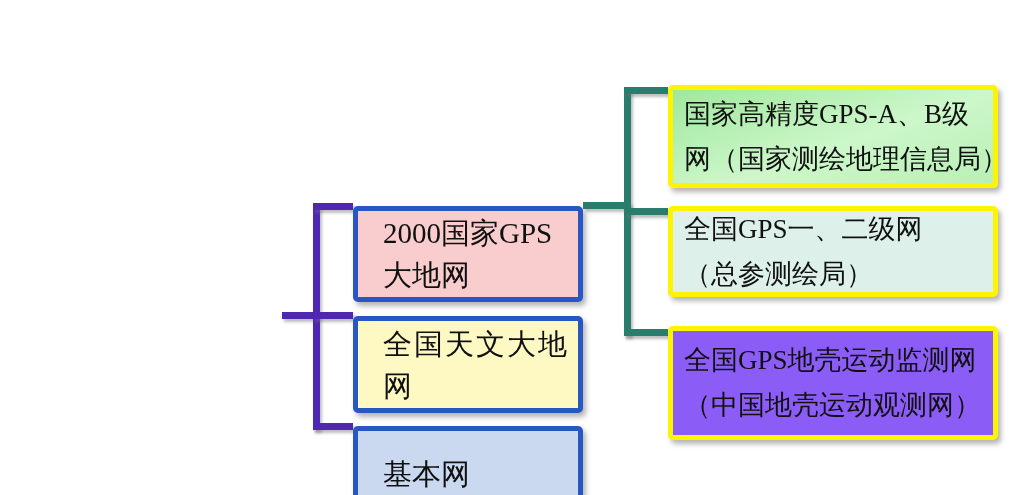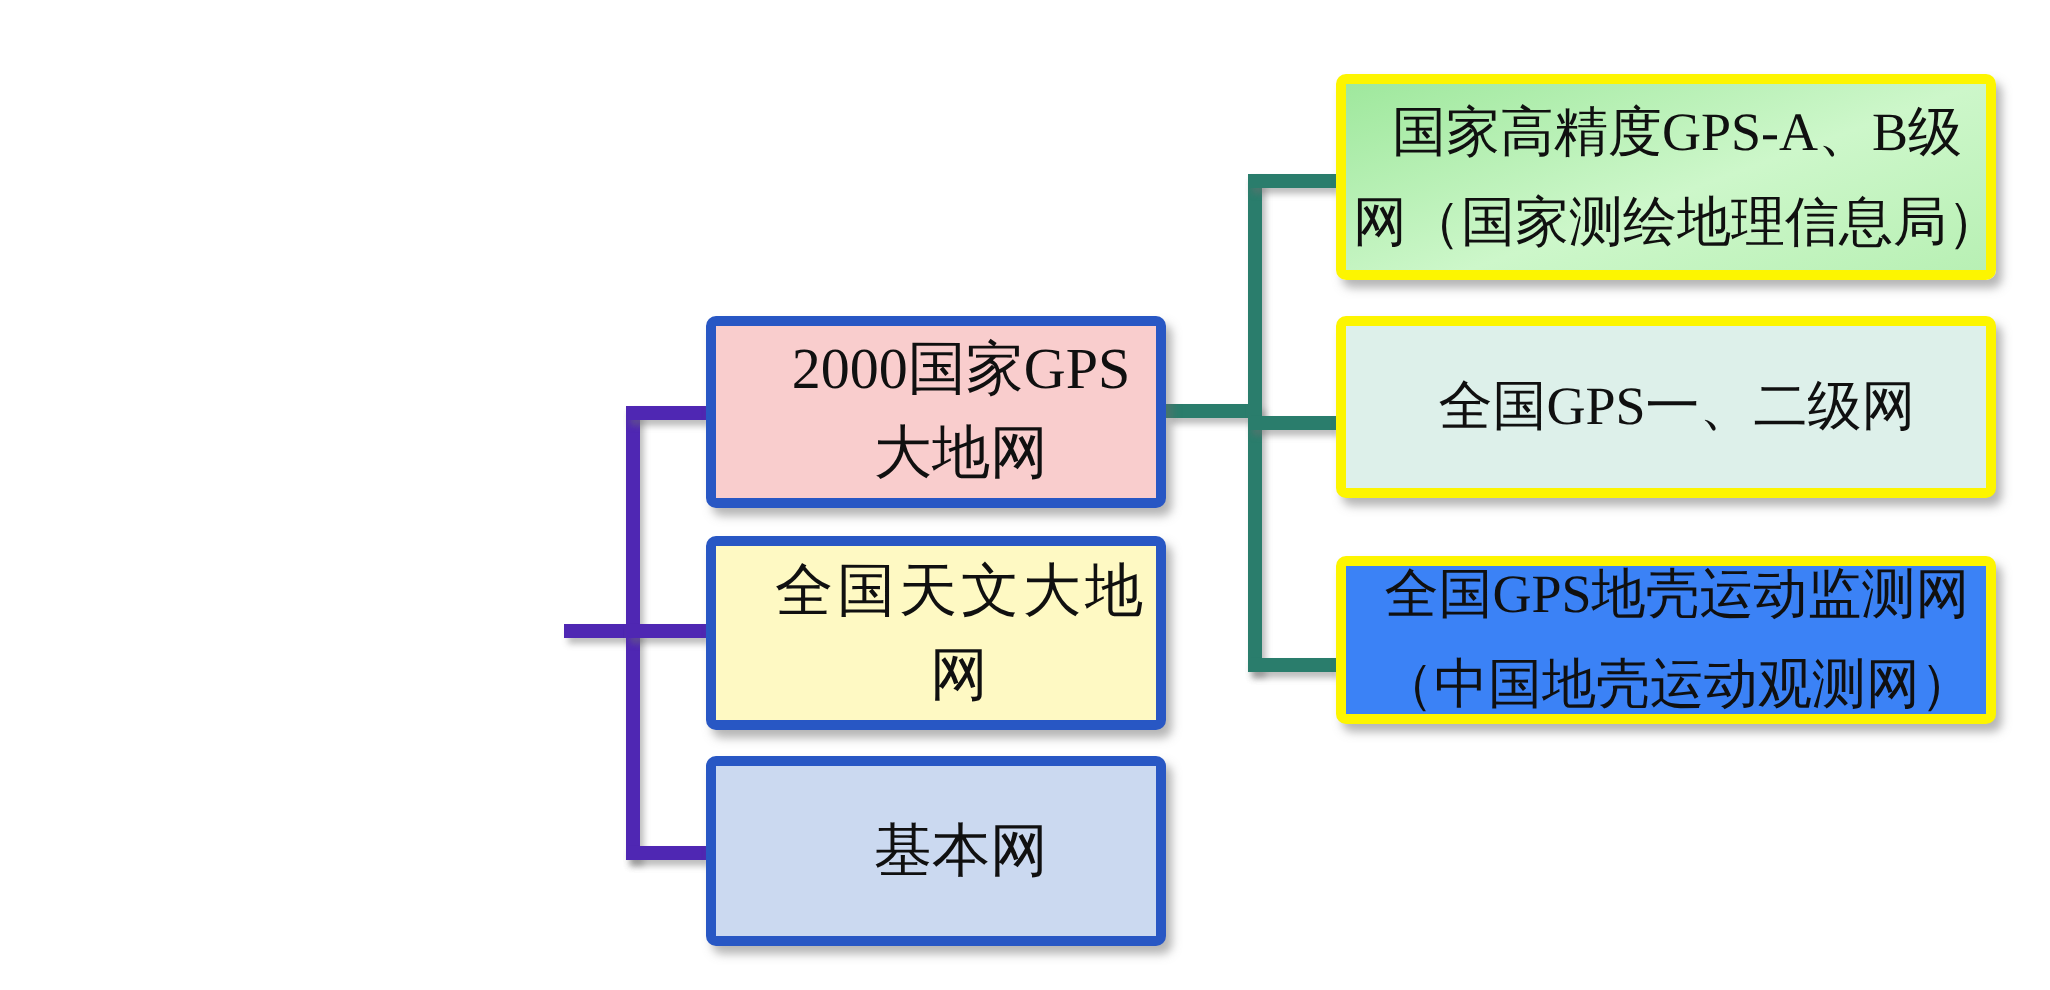--- a/index.html
+++ b/index.html
@@ -25,26 +25,27 @@
   .conn.purple { background: #4f27b3; }
   .conn.teal   { background: #2a7d6c; }
 
   
   .node {
     position: absolute;
     box-sizing: border-box;
     display: flex;
     flex-direction: column;
     justify-content: center;
-    align-items: center;
+    align-items: flex-start;
     border-style: solid;
     border-width: 5px;
     border-radius: 5px;
     box-shadow: 3px 4px 5px rgba(110,110,110,0.5);
     line-height: 1.45;
+    margin-top: 48px;
   }
   .node .line { display: block; white-space: nowrap; }
 
   
   .node.root {
     left: 30px; top: 240px; width: 252px; height: 152px;
     background: #ffc000;
     border-color: #bc2823;
     border-radius: 3px;
     font-size: 35px;
@@ -71,21 +72,21 @@
   .node.right {
     left: 668px; width: 330px;
     border-color: #fdf500;
     font-size: 27px;
     padding-left: 11px;
     line-height: 45px;
   }
   .node.right.ab      { top: 37px;  height: 103px;
                         background: linear-gradient(160deg, #9fe89d 0%, #cdf7ca 55%, #b8f0b4 100%); }
   .node.right.grade12 { top: 158px; height: 91px; background: #ddf0ea; }
-  .node.right.crustal { top: 278px; height: 84px; background: #3b82f6; }
+  .node.right.crustal { top: 278px; height: 114px; background: #8b5cf6; }
 </style>
 </head>
 <body>
 
 <div class="canvas">
 
   <div class="conn purple" style="left:282px; top:312px; width:36px; height:7px;"></div>
   <div class="conn purple" style="left:313px; top:203px; width:7px; height:227px;"></div>
   <div class="conn purple" style="left:313px; top:203px; width:40px; height:7px;"></div>
   <div class="conn purple" style="left:313px; top:312px; width:40px; height:7px;"></div>
@@ -112,20 +113,21 @@
     <span class="line">基本网</span>
   </div>
 
   <div class="node right ab">
     <span class="line">国家高精度GPS-A、B级</span>
     <span class="line">网（国家测绘地理信息局）</span>
   </div>
 
   <div class="node right grade12">
     <span class="line">全国GPS一、二级网</span>
+    <span class="line">（总参测绘局）</span>
   </div>
 
   <div class="node right crustal">
     <span class="line">全国GPS地壳运动监测网</span>
     <span class="line">（中国地壳运动观测网）</span>
   </div>
 
 </div>
 
 </body></html>

